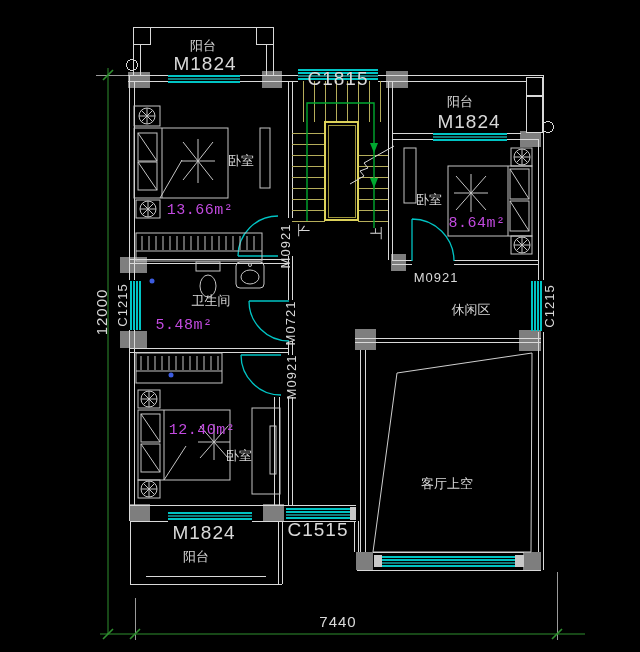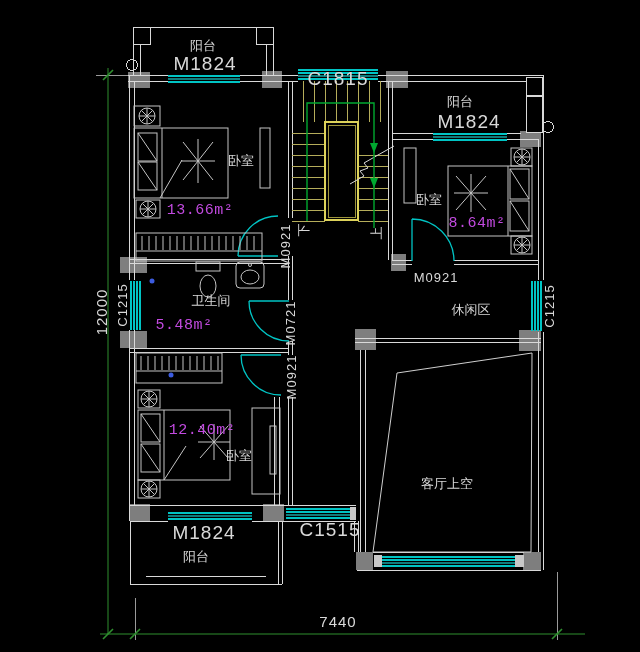--- a/index.html
+++ b/index.html
@@ -209,19 +209,19 @@
   <div class="lbl codesm rot" style="left:290px;top:323px">M0721</div>
   <div class="lbl codesm rot" style="left:291px;top:377px">M0921</div>
   <div class="lbl" style="left:471px;top:309px">休闲区</div>
   <div class="lbl codesm rot" style="left:122px;top:305px">C1215</div>
   <div class="lbl codesm rot" style="left:549px;top:306px">C1215</div>
   <div class="lbl dimtxt rot" style="left:101px;top:312px">12000</div>
   <div class="lbl area" style="left:202px;top:430px">12.40m²</div>
   <div class="lbl" style="left:239px;top:455px">卧室</div>
   <div class="lbl" style="left:447px;top:483px">客厅上空</div>
   <div class="lbl code" style="left:204px;top:532px">M1824</div>
-  <div class="lbl code" style="left:330px;top:529px">C1515</div>
+  <div class="lbl code" style="left:318px;top:529px">C1515</div>
   <div class="lbl" style="left:196px;top:556px">阳台</div>
   <div class="lbl dimtxt" style="left:338px;top:621px">7440</div>
   <div class="lbl rot" style="left:303px;top:230px">下</div>
   <div class="lbl rot" style="left:376px;top:233px">上</div>
 
 </div>
 
 </body></html>

